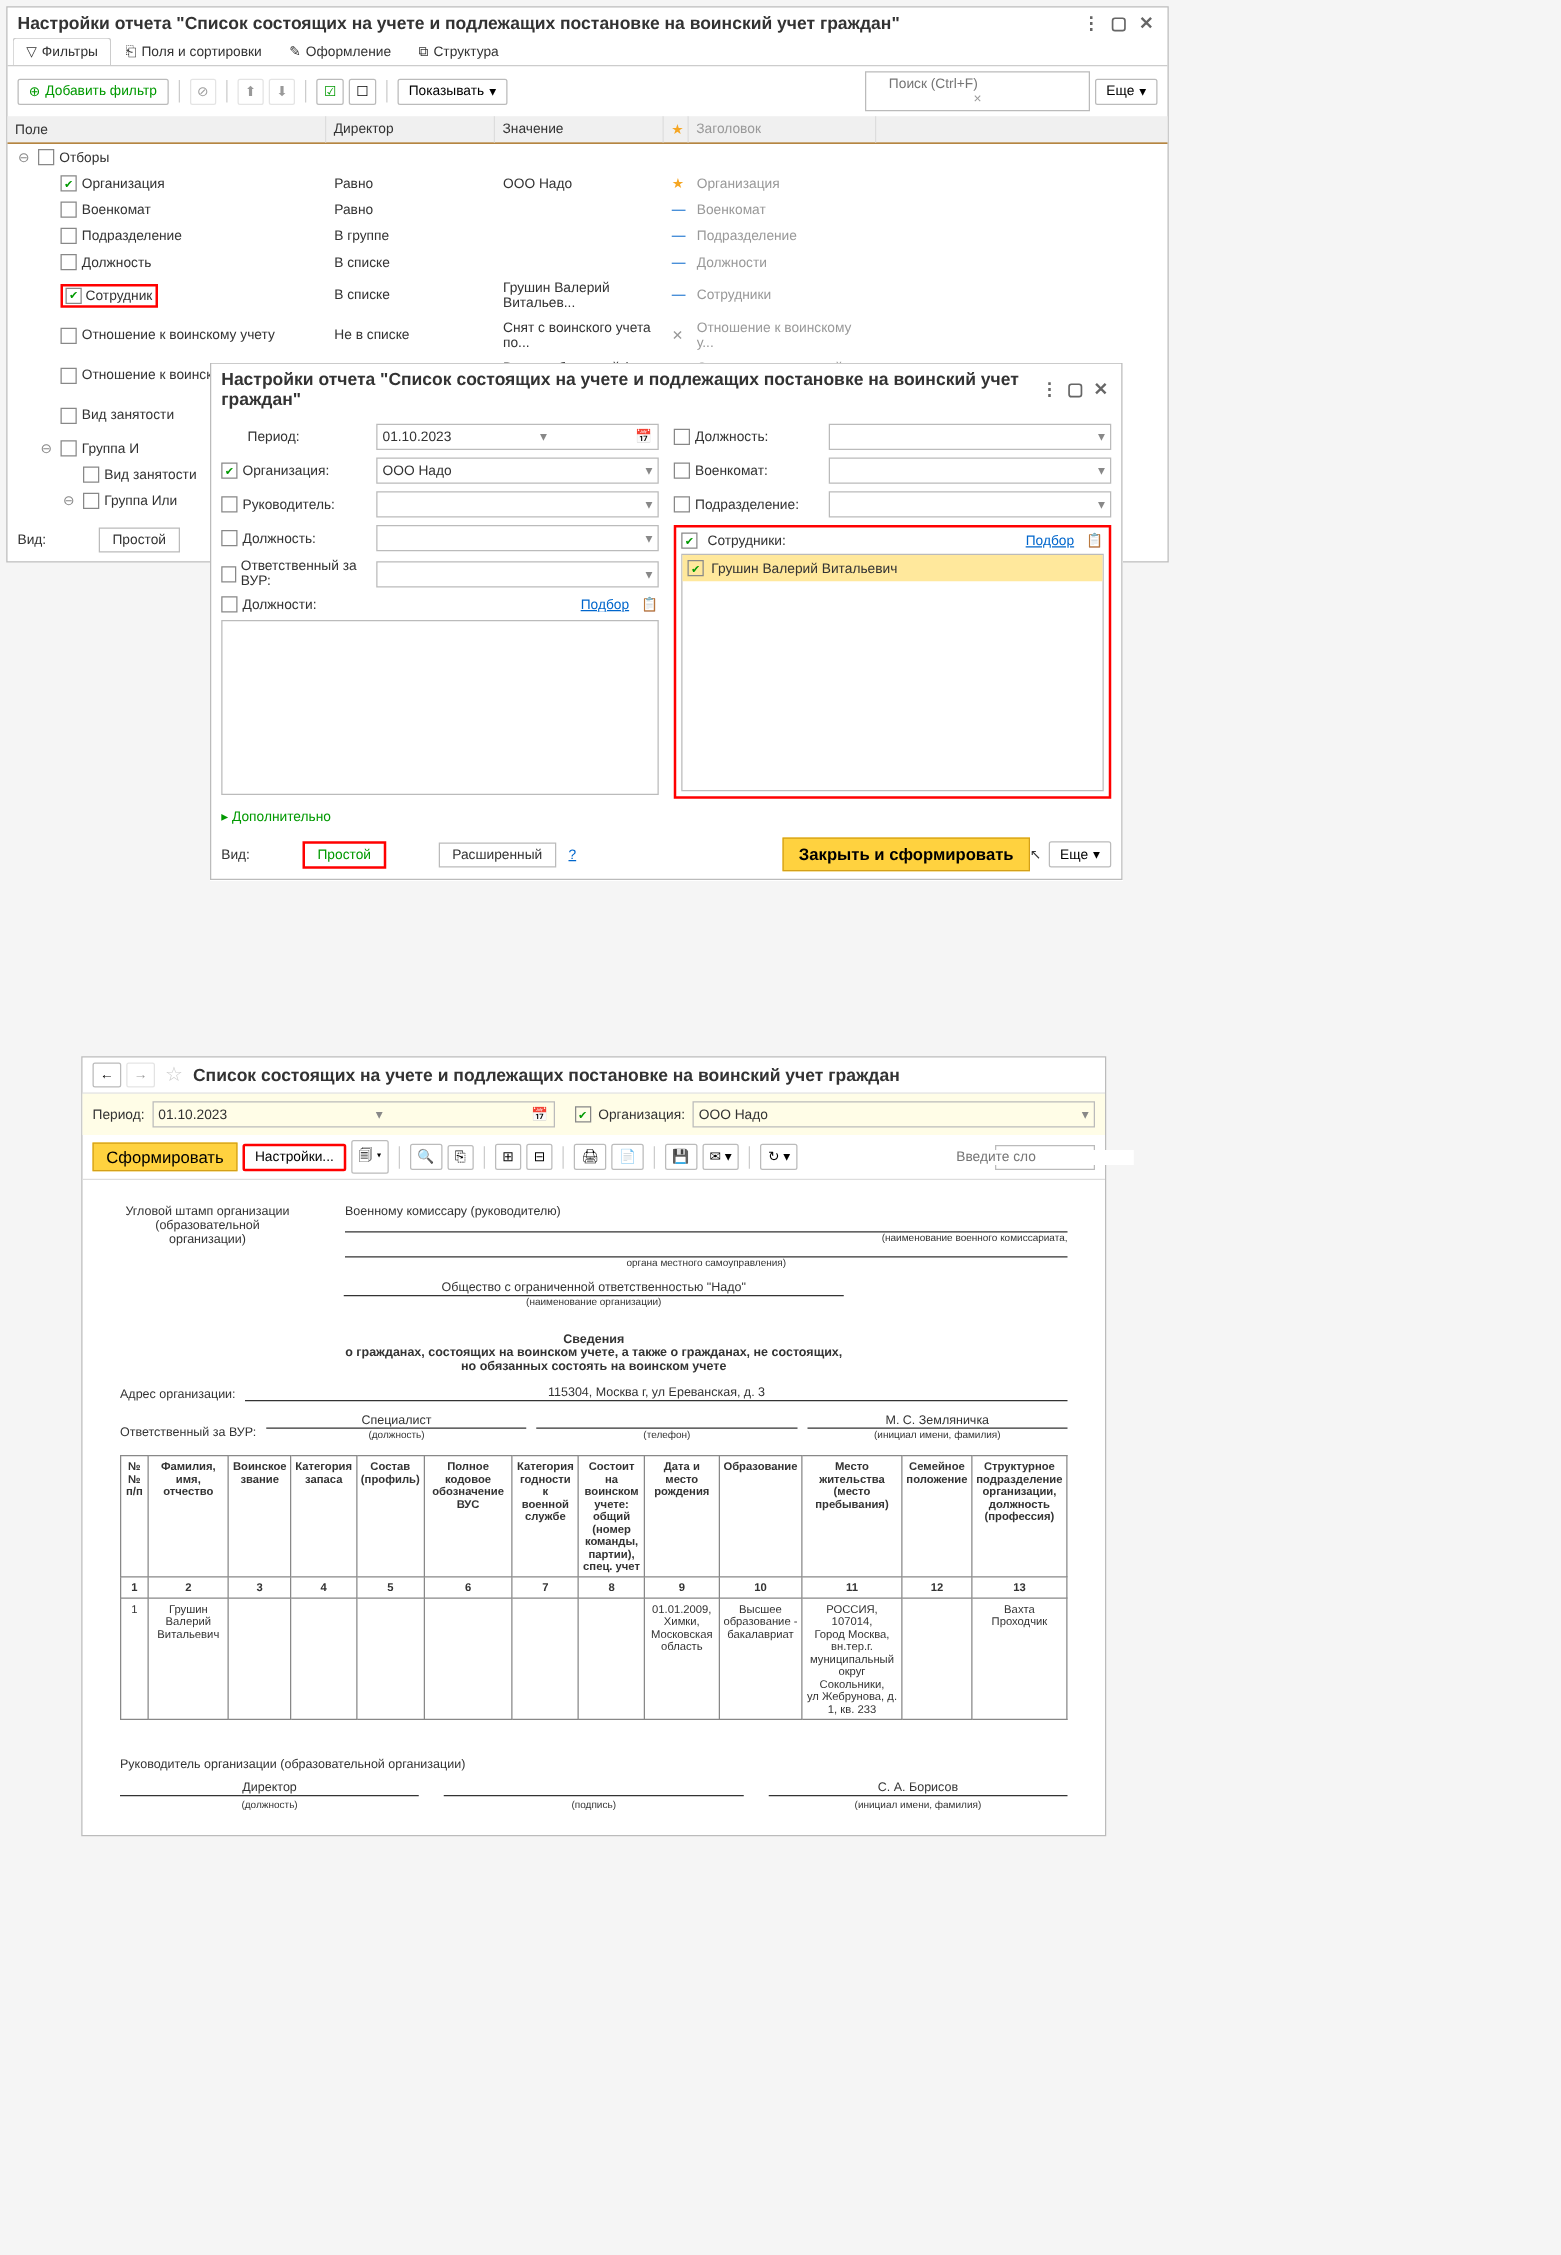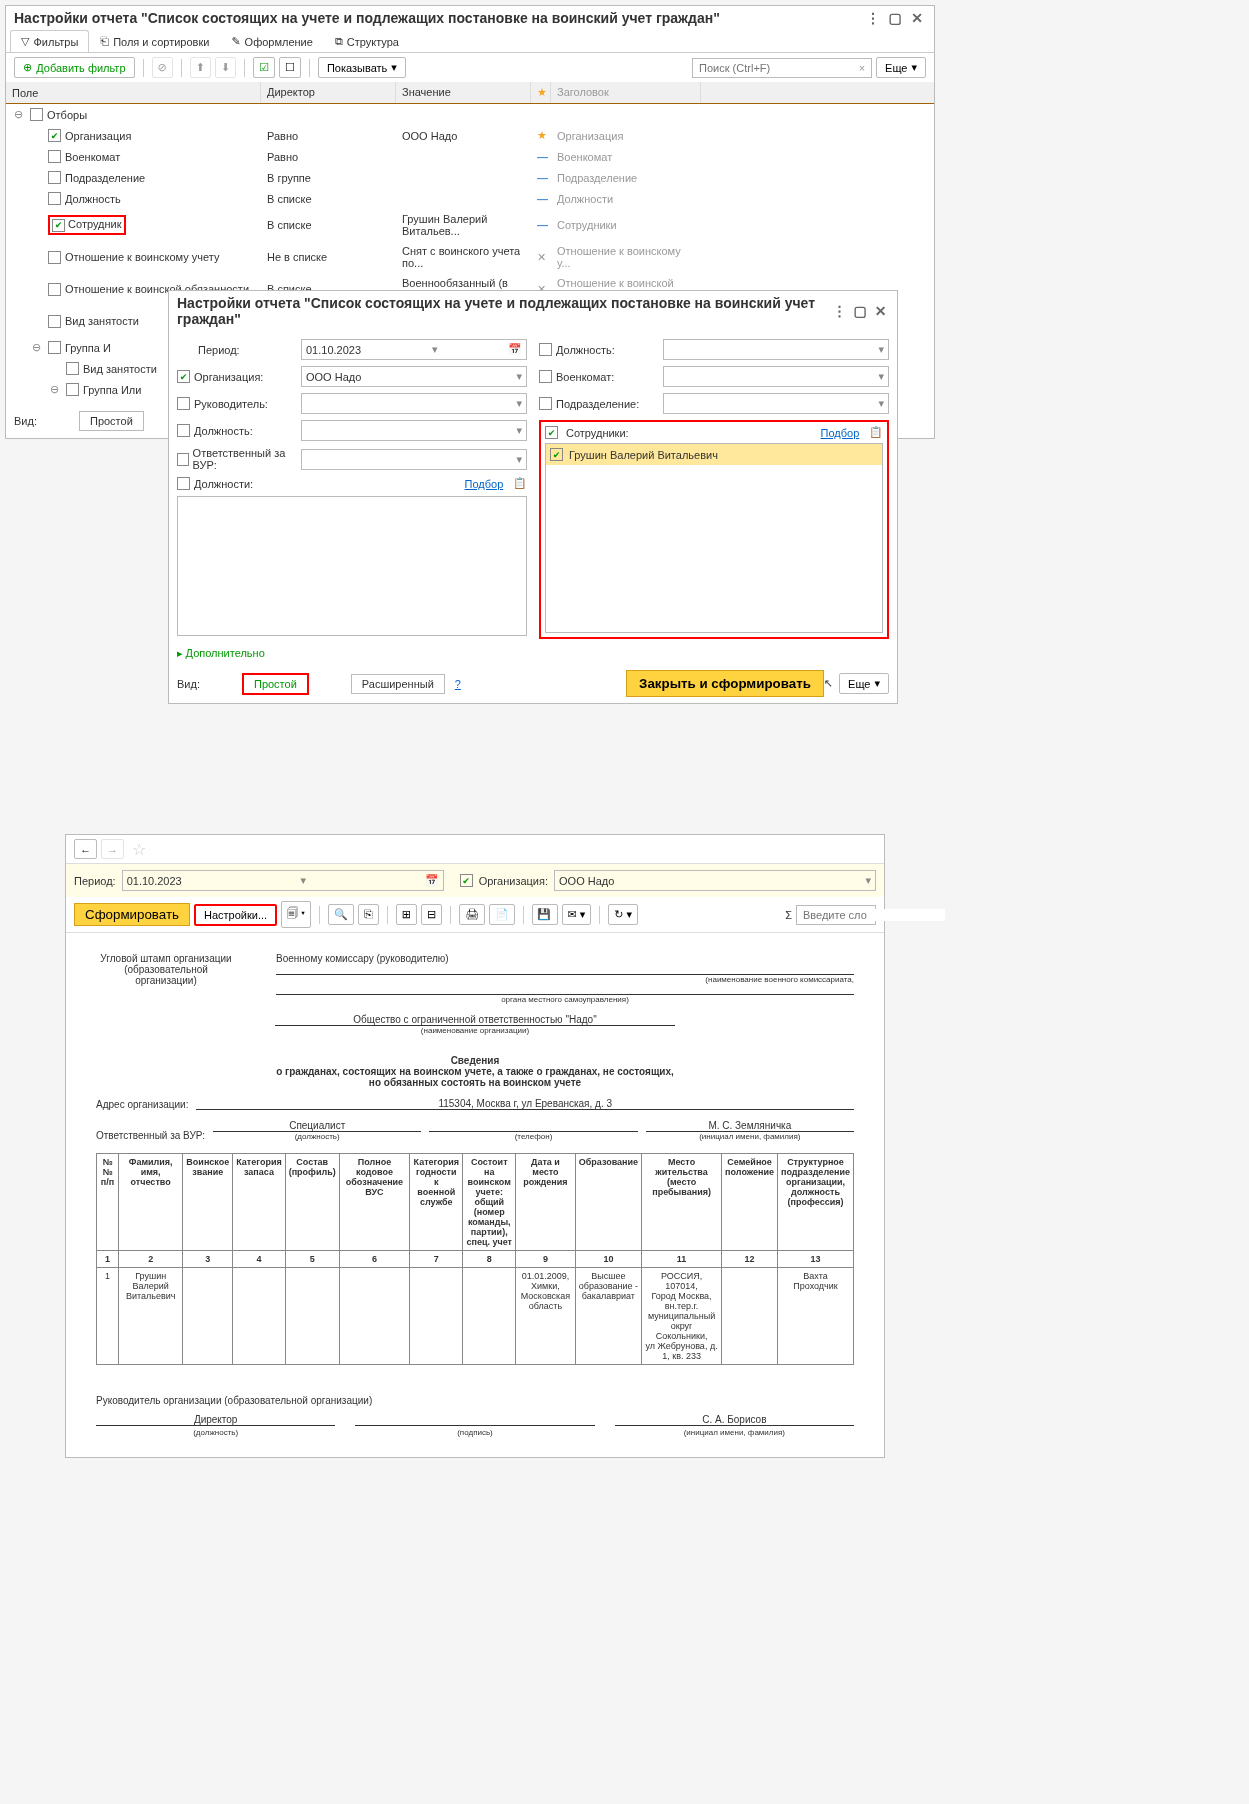--- a/index.html
+++ b/index.html
@@ -9,21 +9,21 @@
 .title-bar .spacer { flex: 1; }
 .win-btn { width: 18px; height: 16px; display: inline-flex; align-items: center; justify-content: center; margin-left: 4px; cursor: pointer; color: #666; }
 .tabs { display: flex; border-bottom: 1px solid #ccc; padding: 0 4px; }
 .tab { padding: 4px 10px; border: 1px solid transparent; border-bottom: none; cursor: pointer; display: flex; align-items: center; gap: 4px; }
 .tab.active { background: #fff; border-color: #ccc; border-radius: 3px 3px 0 0; }
 .toolbar { display: flex; align-items: center; padding: 4px 8px; gap: 4px; flex-wrap: wrap; }
 .btn { border: 1px solid #bbb; background: #fff; padding: 3px 8px; cursor: pointer; border-radius: 2px; display: inline-flex; align-items: center; gap: 4px; font-size: 11px; }
 .btn.green { color: #090; }
 .btn.icon-only { padding: 3px 5px; }
 .btn.disabled { opacity: 0.4; }
-.search-box { border: 1px solid #bbb; padding: 3px 6px; width: 180px; display: flex; align-items: center; }
+.search-box { border: 1px solid #bbb; padding: 3px 6px; width: 180px; display: flex; align-items: center; flex-direction: column; }
 .search-box input { border: none; outline: none; flex: 1; font-size: 11px; }
 .grid-head { display: flex; background: #f0f0f0; border-bottom: 1px solid #a16207; font-size: 11px; }
 .grid-head > div { padding: 4px 6px; border-right: 1px solid #ddd; }
 .grid-body { font-size: 11px; max-height: 300px; overflow-y: auto; }
 .grid-row { display: flex; padding: 2px 0; align-items: center; }
 .grid-row > div { padding: 2px 6px; }
 .col-field { width: 255px; display: flex; align-items: center; gap: 4px; }
 .col-cond { width: 135px; }
 .col-val { width: 135px; }
 .col-star { width: 20px; text-align: center; }
@@ -394,20 +394,21 @@
     <span style="margin-left:-6px;position:relative;z-index:2">↖</span>
     <button class="btn"><span>Еще</span> ▾</button>
   </div>
 </div>
 
 <div class="window win3" style="width:820px;margin-left:65px">
   <div class="toolbar" style="border-bottom:1px solid #ddd">
     <button class="btn icon-only">←</button>
     <button class="btn icon-only disabled">→</button>
     <span style="color:#ccc;font-size:16px;margin:0 4px">☆</span>
+    <span style="font-size:14px;font-weight:bold">Список состоящих на учете и подлежащих постановке на воинский учет граждан</span>
   </div>
   <div class="rep-toolbar">
     <span>Период:</span>
     <div class="form-input" style="width:140px">
         <span>01.10.2023</span>
         <span class="dd">▾</span>
         <span class="dd">📅</span>
       </div>
     <span class="checkbox checked" style="margin-left:10px"></span>
     <span>Организация:</span>

